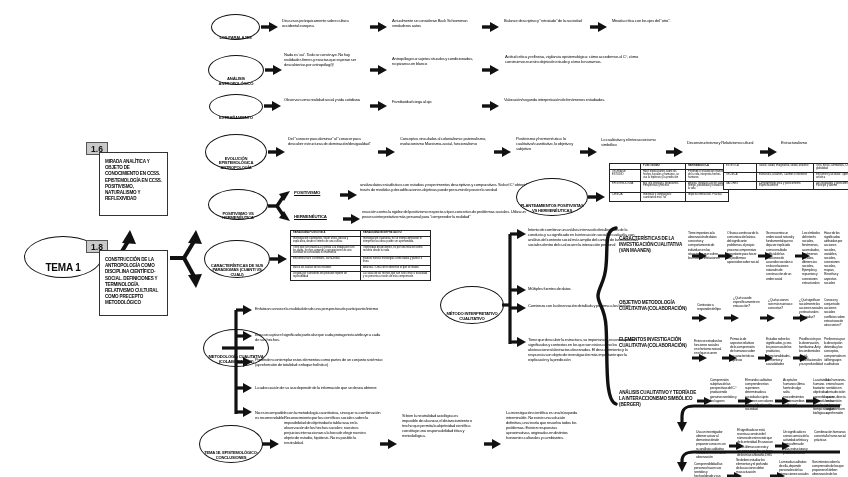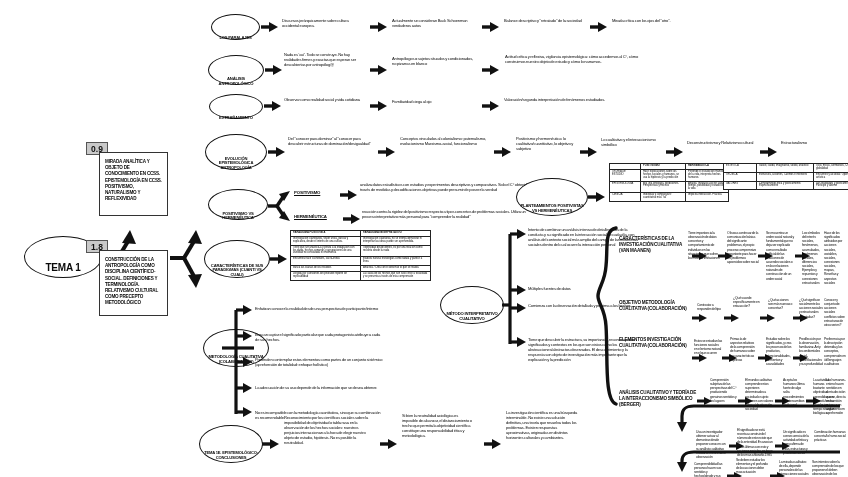--- a/index.html
+++ b/index.html
@@ -83,21 +83,21 @@
     <svg width="46" height="72" viewBox="0 0 46 72">
       <path d="M2 36 L18 36" stroke="#111" stroke-width="4" fill="none"></path>
       <path d="M18 36 L30 16" stroke="#111" stroke-width="4" fill="none"></path>
       <path d="M18 36 L30 58" stroke="#111" stroke-width="4" fill="none"></path>
       <polygon points="30,8 36,22 22,21" fill="#111"></polygon>
       <polygon points="30,66 22,53 36,52" fill="#111"></polygon>
     </svg>
   </div>
 
   <div class="numtag" style="left:86px;top:142px;width:22px;height:13px;font-size:8.5px;">
-    <span>0.9</span>
+    <span>1.6</span>
   </div>
   <div class="numbox" style="left:99px;top:152px;width:69px;height:64px;">
     <div class="inner" style="font-size:4.6px;">MIRADA ANALÍTICA Y OBJETO DE CONOCIMIENTO EN CCSS. EPISTEMOLOGÍA EN CCSS. POSITIVISMO, NATURALISMO Y REFLEXIVIDAD</div>
   </div>
 
   <div class="numtag" style="left:86px;top:240px;width:22px;height:13px;font-size:8.5px;">
     <span>1.8</span>
   </div>
   <div class="numbox" style="left:99px;top:250px;width:69px;height:66px;">
     <div class="inner" style="font-size:4.6px;">CONSTRUCCIÓN DE LA ANTROPOLOGÍA COMO DISCIPLINA CIENTÍFICO-SOCIAL. DEFINICIONES Y TERMINOLOGÍA. RELATIVISMO CULTURAL COMO PRECEPTO METODOLÓGICO</div>

